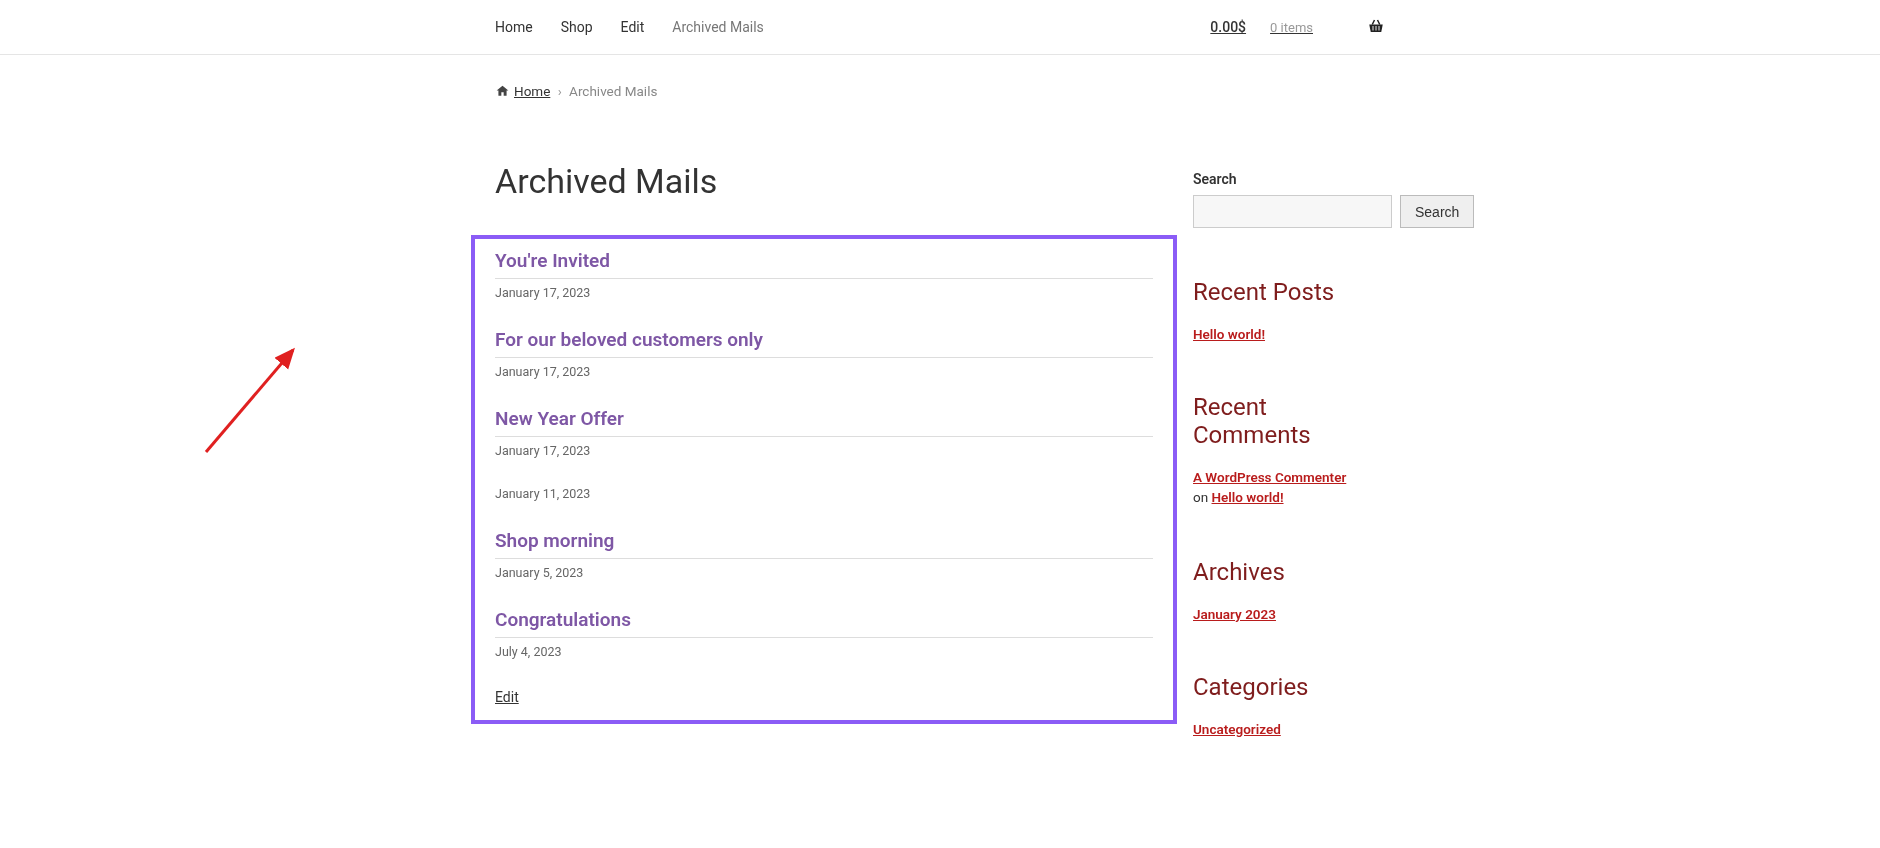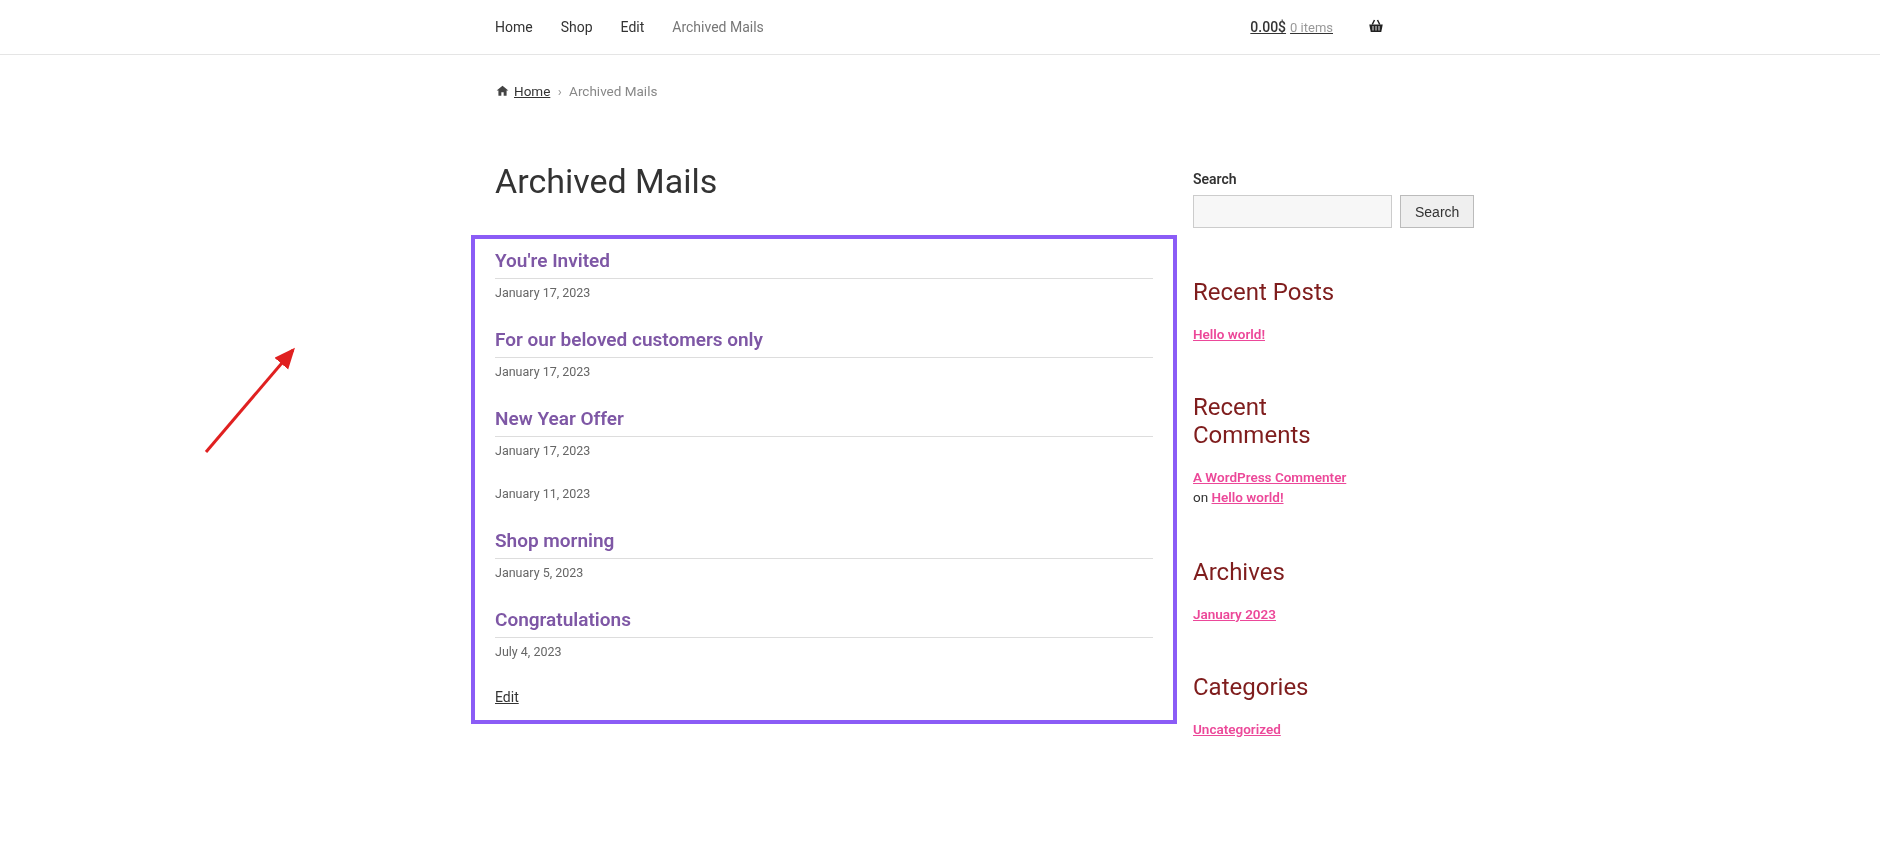--- a/index.html
+++ b/index.html
@@ -12,21 +12,21 @@
     padding: 0 0;
   }
   
   .container { width: 890px; margin: 0 auto; position: relative; }
   .topbar .container { display: flex; align-items: center; justify-content: space-between; height: 55px; }
 
   .nav { display: flex; gap: 28px; }
   .nav a { text-decoration: none; font-size: 14px; color: #333; }
   .nav a.active { color: #777; }
 
-  .cart { display: flex; align-items: center; gap: 4px; font-size: 14px; color: #333; justify-content: space-between; }
+  .cart { display: flex; align-items: center; gap: 24px; font-size: 14px; color: #333; justify-content: space-between; }
   .cart .items { color: #999; font-size: 13px; }
   .cart-icon { width: 18px; height: 16px; }
 
   .page-wrap { width: 890px; margin: 0 auto; padding-top: 28px; display: flex; gap: 40px; }
 
   .main-col { flex: 1; }
   .sidebar { width: 192px; flex-shrink: 0; padding-top: 88px; }
 
   .breadcrumb { font-size: 13.5px; color: #666; margin-bottom: 60px; }
   .breadcrumb a { color: #333; text-decoration: underline; }
@@ -49,21 +49,21 @@
     padding-bottom: 6px; margin-bottom: 6px;
   }
   .post-item .date { font-size: 12.5px; color: #666; }
 
   .edit-link { font-size: 14px; color: #333; text-decoration: underline; }
 
   
   .widget { margin-bottom: 50px; }
   .widget-title { font-size: 14px; font-weight: 600; color: #333; margin-bottom: 8px; }
   .widget h3 { font-size: 24px; font-weight: 400; color: #7f1d1d; margin-bottom: 18px; }
-  .widget a { color: #ec4899; text-decoration: underline; font-size: 13.5px; font-weight: 600; }
+  .widget a { color: #b91c1c; text-decoration: underline; font-size: 13.5px; font-weight: 600; }
   .widget-comments-text { font-size: 13.5px; color: #333; line-height: 1.5; }
   .widget-comments-text .on { font-weight: 400; margin-left: 24px; }
 
   .search-row { display: flex; gap: 8px; }
   .search-input {
     flex: 1; height: 33px; border: 1px solid #ccc; background: #f7f7f7;
     padding: 0 8px; font-size: 14px;
   }
   .search-btn {
     height: 33px; padding: 0 14px; border: 1px solid #bbb; background: #efefef;

